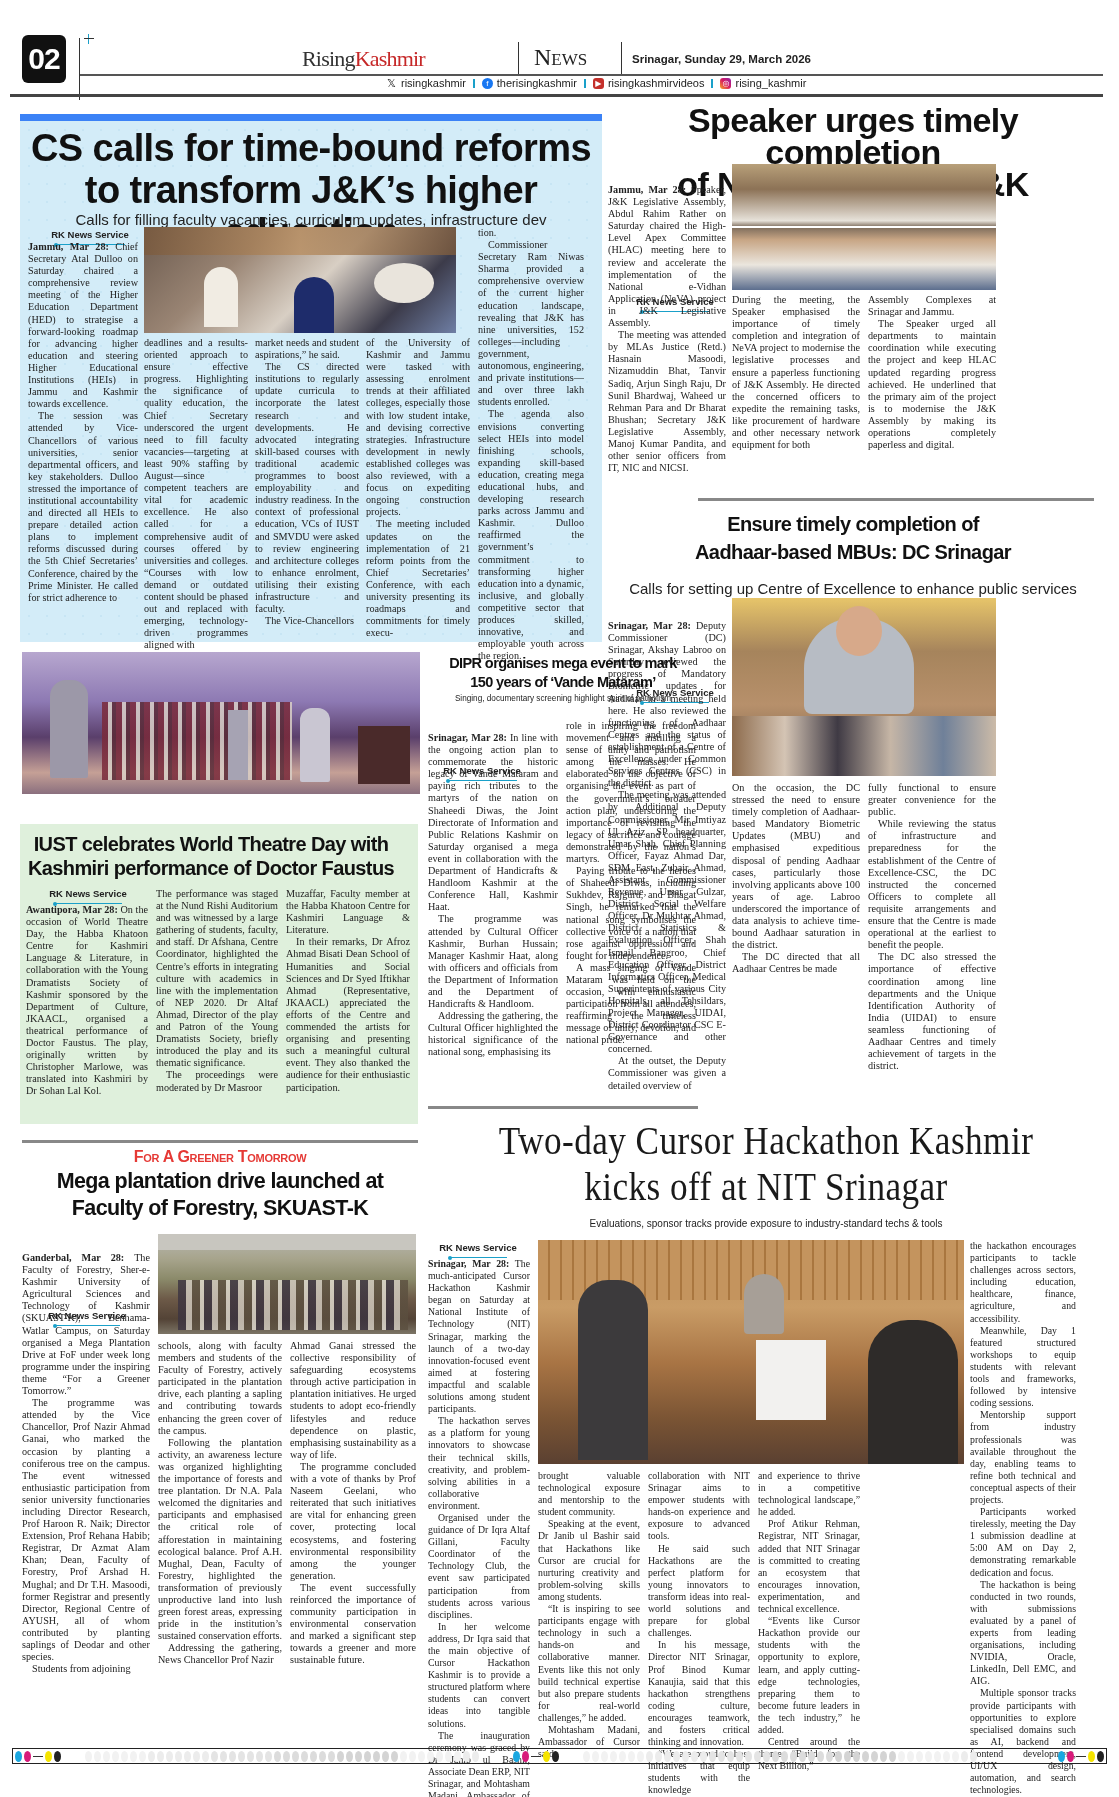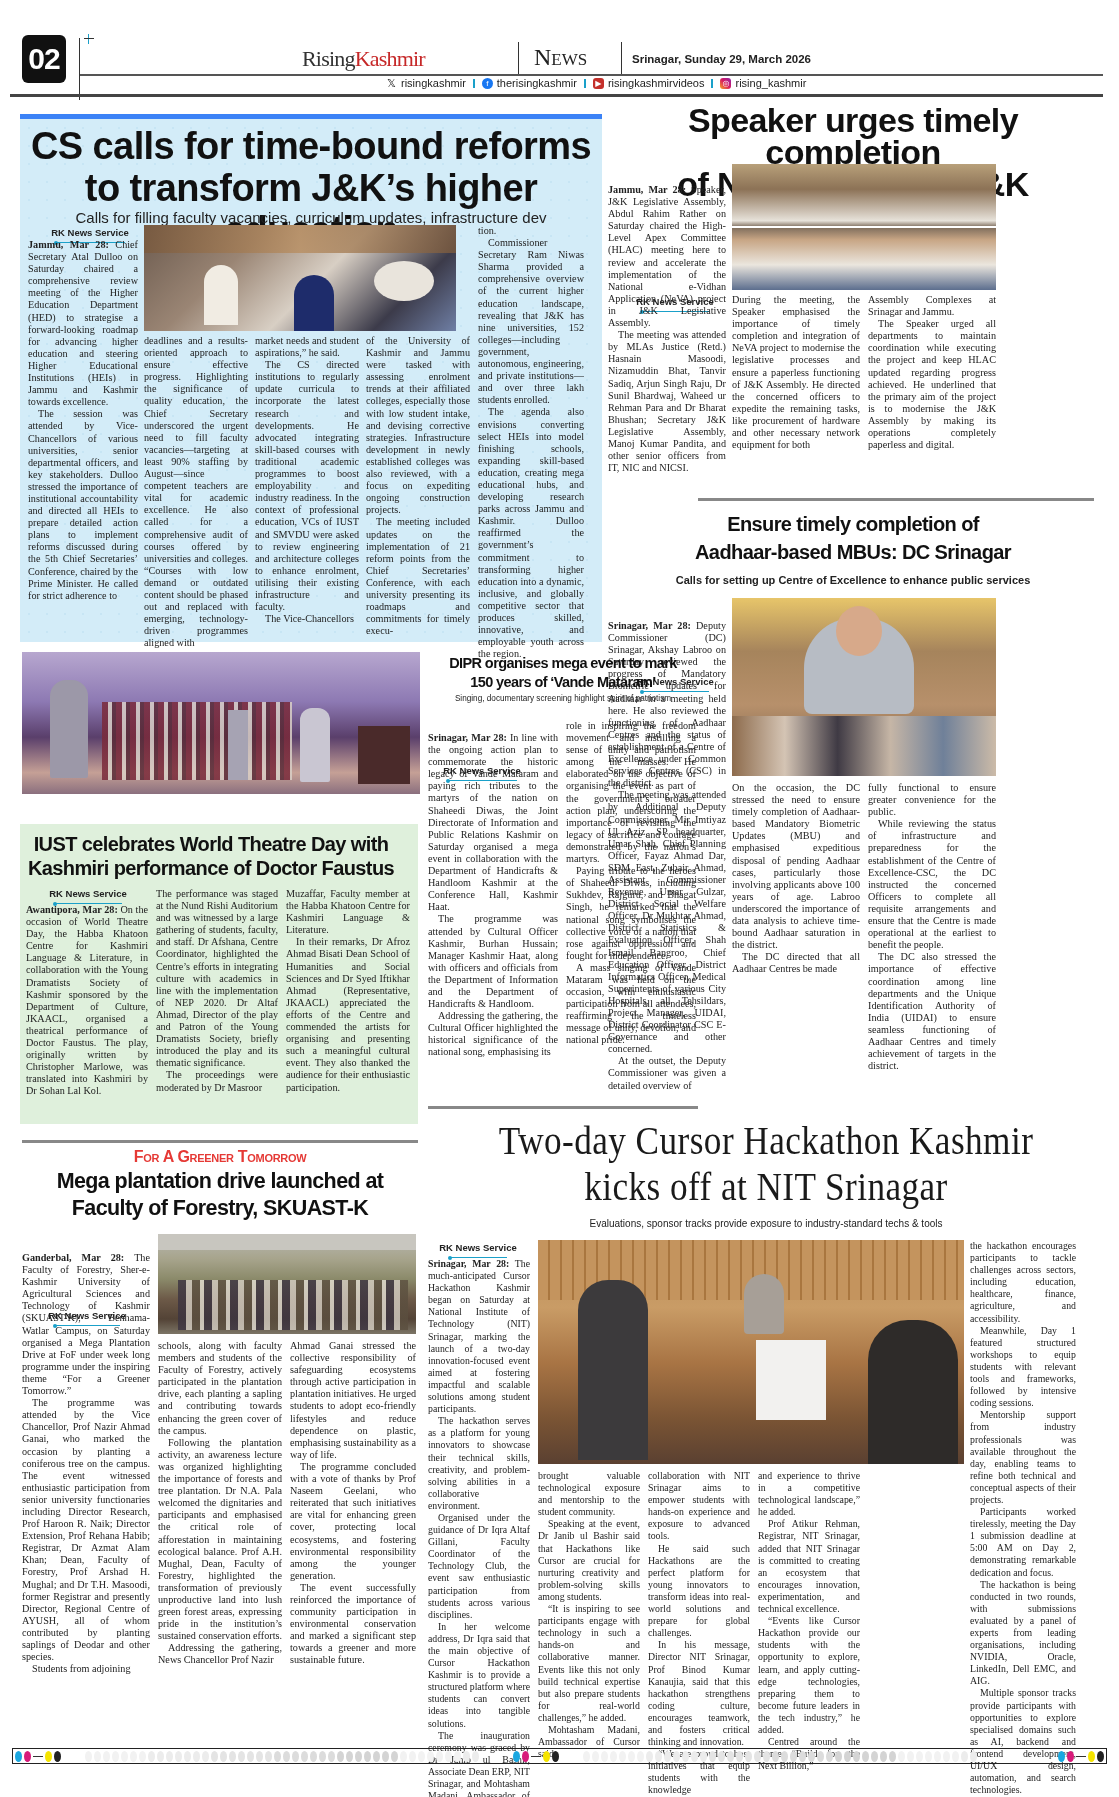--- a/index.html
+++ b/index.html
@@ -26,21 +26,21 @@
   .brand { position: absolute; top: 46px; left: 302px; font-family: "Liberation Serif", serif; font-size: 22px; letter-spacing: -0.8px; color: #333; }
   .brand .red { color: #c62828; }
   .section { position: absolute; top: 44px; left: 534px; font-family: "Liberation Serif", serif; font-size: 24px; color: #222; }
   .vsep { position: absolute; width: 1px; background: #333; }
   .dateline-top { position: absolute; top: 53px; left: 632px; font-family: "Liberation Sans", sans-serif; font-weight: bold; font-size: 11.5px; color: #222; }
   .social { position: absolute; top: 77px; left: 386px; font-family: "Liberation Sans", sans-serif; font-size: 11px; color: #222; display: flex; align-items: center; gap: 4px; }
   .social .ic { display: inline-block; width: 11px; height: 11px; border-radius: 50%; font-size: 8px; line-height: 11px; text-align: center; color: #fff; }
   .social .bar { display: inline-block; width: 2px; height: 9px; background: #1aa0c9; margin: 0 3px; }
 
   
-  .lead-box { position: absolute; left: 20px; top: 114px; width: 582px; height: 528px; background: #d3ecf8; border-top: 5px solid #3b82f6; }
+  .lead-box { position: absolute; left: 20px; top: 114px; width: 582px; height: 528px; background: #d3ecf8; border-top: 7px solid #3b82f6; }
   .lead-box::before { content: ""; position: absolute; inset: 0; background-image: radial-gradient(#bfe1f1 1.2px, transparent 1.3px); background-size: 18px 18px; opacity: .6; }
 
   
   .iust-box { position: absolute; left: 20px; top: 824px; width: 398px; height: 300px; background: #dff0dc; }
 
   
   .colorbar { position: absolute; left: 12px; top: 1748px; width: 1095px; height: 16px; border: 1.5px solid #222; display: flex; align-items: center; padding: 0 2px; gap: 2px; }
   .dot { width: 7px; height: 11px; border-radius: 50%; flex: none; }
 </style>
 </head>
@@ -132,21 +132,21 @@
     <p>The Speaker urged all departments to maintain coordination while executing the project and keep HLAC updated regarding progress achieved. He underlined that the primary aim of the project is to modernise the J&amp;K Assembly by making its operations completely paperless and digital.</p>
   </div>
 </div>
 <div class="rule" style="left:698px;top:498px;width:396px;"></div>
 
 <div class="abs" style="left:606px;top:510px;width:494px;height:600px;">
   <div class="headline" style="font-size:20px;line-height:28px;">
     <div>Ensure timely completion of</div>
     <div>Aadhaar-based MBUs: DC Srinagar</div>
   </div>
-  <div class="kicker" style="font-size:11px;margin-top:8px;font-weight:bold;">Calls for setting up Centre of Excellence to enhance public services</div>
+  <div class="kicker" style="font-size:15px;margin-top:14px;">Calls for setting up Centre of Excellence to enhance public services</div>
   <div class="byline abs" style="left:20px;width:98px;top:90px;">RK News Service</div>
   <div class="photo" style="left:126px;top:88px;width:264px;height:178px;background:linear-gradient(180deg,#e7c56a 0%,#a6845c 30%,#b7906b 60%,#6e5844 100%);">
     <div style="position:absolute;left:72px;top:20px;width:110px;height:96px;border-radius:50px 50px 8px 8px;background:#b7bcc4"></div>
     <div style="position:absolute;left:104px;top:8px;width:46px;height:50px;border-radius:50%;background:#d7a98a"></div>
     <div style="position:absolute;left:0;right:0;top:118px;height:60px;background:linear-gradient(90deg,#8d6b4c,#d4c4b4,#3f3a44,#c6b6a6,#6f8099,#ccbba8)"></div>
   </div>
   <div class="serif-body abs" style="left:2px;top:110px;width:118px;">
     <p><span class="dateline">Srinagar, Mar 28:</span> <span>Deputy Commissioner (DC) Srinagar, Akshay Labroo on Saturday reviewed the progress of Mandatory Biometric updates for Aadhaar in a meeting held here. He also reviewed the functioning of Aadhaar Centres and the status of establishment of a Centre of Excellence under Common Services Centres (CSC) in the district.</span></p>
     <p>The meeting was attended by Additional Deputy Commissioner, Mir Imtiyaz Ul Aziz, SP headquarter, Umar Shah, Chief Planning Officer, Fayaz Ahmad Dar, SDM East, Zubair Ahmad, Assistant Commissioner Revenue, Umar Gulzar, District Social Welfare Officer, Dr Mukhtar Ahmad, District Statistics &amp; Evaluation Officer, Shah Ismail Bangroo, Chief Education Officer, District Informatics Officer, Medical Superintents of various City Hospitals, all Tehsildars, Project Manager, UIDAI, District Coordinator CSC E-Governance and other concerned.</p>
     <p>At the outset, the Deputy Commissioner was given a detailed overview of</p>
@@ -249,21 +249,21 @@
   <div class="photo" style="left:110px;top:122px;width:426px;height:224px;background:linear-gradient(180deg,#b98a58 0%,#c99c66 30%,#a87444 55%,#7a5434 80%,#5a4031 100%);">
     <div style="position:absolute;left:0;right:0;top:0;height:60px;background:repeating-linear-gradient(90deg,#c4945e 0 10px,#a9763f 10px 12px)"></div>
     <div style="position:absolute;left:218px;top:100px;width:70px;height:80px;background:#f2f1ef"></div>
     <div style="position:absolute;left:40px;top:40px;width:70px;height:180px;border-radius:30px 30px 0 0;background:#3c3a3c"></div>
     <div style="position:absolute;left:330px;top:80px;width:90px;height:144px;border-radius:40px 40px 0 0;background:#2e2b29"></div>
     <div style="position:absolute;left:206px;top:34px;width:40px;height:60px;border-radius:20px 20px 4px 4px;background:#a79f97"></div>
   </div>
   <div class="serif-body abs" style="left:0;top:140px;width:102px;font-size:9.8px;">
     <p><span class="dateline">Srinagar, Mar 28:</span> <span>The much-anticipated Cursor Hackathon Kashmir began on Saturday at National Institute of Technology (NIT) Srinagar, marking the launch of a two-day innovation-focused event aimed at fostering impactful and scalable solutions among student participants.</span></p>
     <p>The hackathon serves as a platform for young innovators to showcase their technical skills, creativity, and problem-solving abilities in a collaborative environment.</p>
-    <p>Organised under the guidance of Dr Iqra Altaf Gillani, Faculty Coordinator of the Technology Club, the event saw enthusiastic participation from students across various disciplines.</p>
+    <p>Organised under the guidance of Dr Iqra Altaf Gillani, Faculty Coordinator of the Technology Club, the event saw participated participation from students across various disciplines.</p>
     <p>In her welcome address, Dr Iqra said that the main objective of Cursor Hackathon Kashmir is to provide a structured platform where students can convert ideas into tangible solutions.</p>
     <p>The inauguration ceremony was graced by Dr Janib ul Bashir, Associate Dean ERP, NIT Srinagar, and Mohtasham Madani, Ambassador of Cursor, whose collaboration has</p>
   </div>
   <div class="serif-body abs" style="left:110px;top:352px;width:102px;font-size:9.8px;">
     <p style="text-indent:0">brought valuable technological exposure and mentorship to the student community.</p>
     <p>Speaking at the event, Dr Janib ul Bashir said that Hackathons like Cursor are crucial for nurturing creativity and problem-solving skills among students.</p>
     <p>“It is inspiring to see participants engage with technology in such a hands-on and collaborative manner. Events like this not only build technical expertise but also prepare students for real-world challenges,” he added.</p>
     <p>Mohtasham Madani, Ambassador of Cursor said</p>
   </div>
   <div class="serif-body abs" style="left:220px;top:352px;width:102px;font-size:9.8px;">

